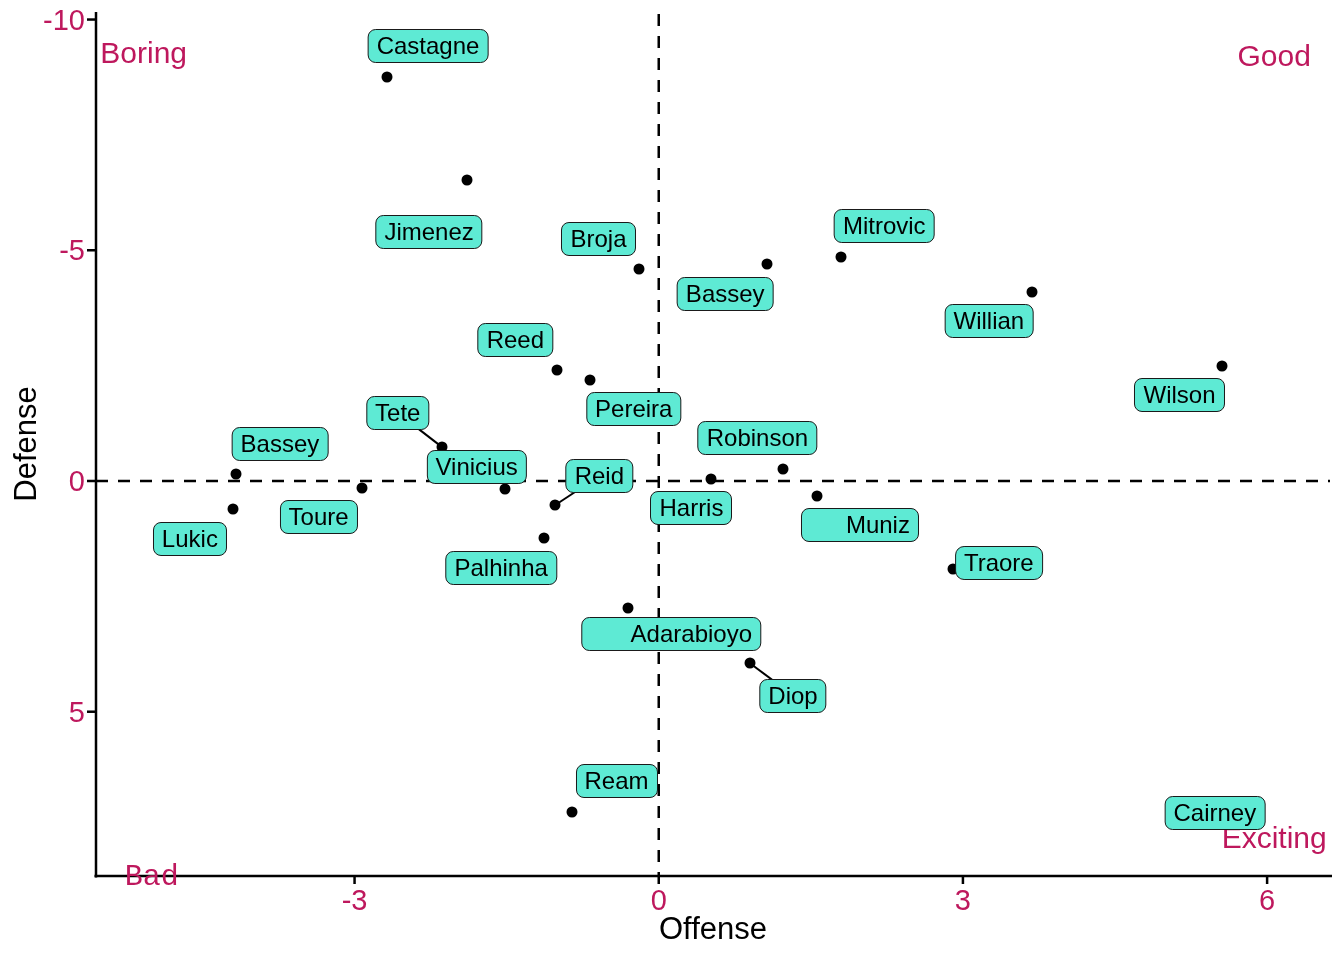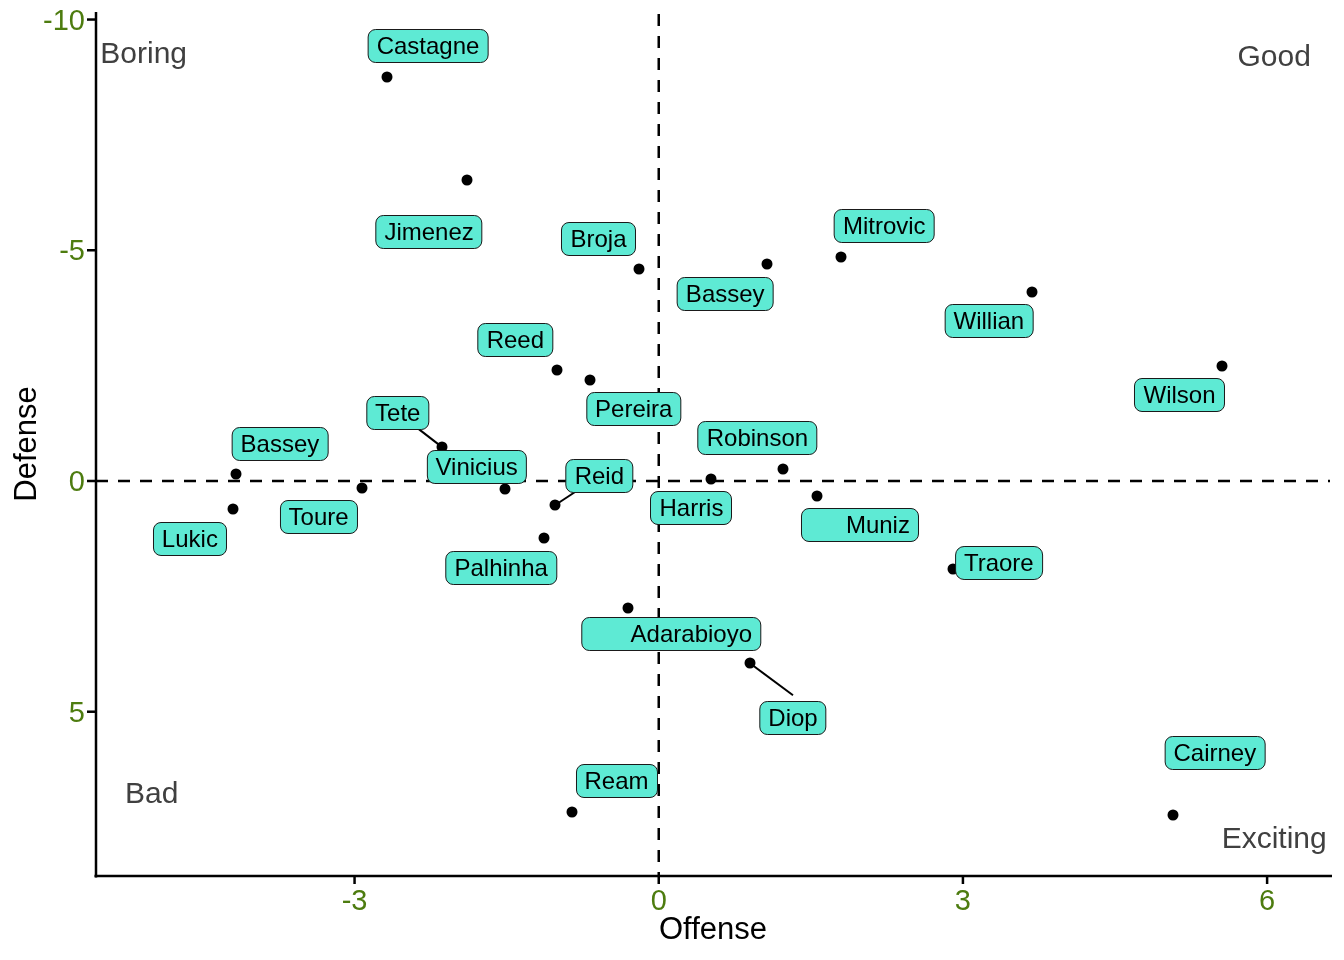--- a/index.html
+++ b/index.html
@@ -37,40 +37,40 @@
     font-size: 24px;
     line-height: 27px;
     color: #000000;
     white-space: nowrap;
     z-index: 4;
   }
   .tick-label {
     position: absolute;
     font-size: 29px;
     line-height: 30px;
-    color: #4d7c0f;
+    color: #be185d;
     z-index: 2;
   }
   .tick-label.y { width: 85px; text-align: right; left: 0; }
   .tick-label.x { transform: translateX(-50%); }
   .axis-title {
     position: absolute;
     font-size: 31px;
     line-height: 32px;
     color: #000000;
     z-index: 2;
     white-space: nowrap;
   }
   .axis-title.x { left: 713px; top: 913px; transform: translateX(-50%); }
   .axis-title.y { left: 26px; top: 444px; transform: translate(-50%, -50%) rotate(-90deg); }
   .quad-label {
     position: absolute;
     font-size: 30px;
     line-height: 34px;
-    color: #404040;
+    color: #be185d;
     transform: translate(-50%, -50%);
     white-space: nowrap;
     z-index: 2;
   }
 </style>
 </head>
 <body>
 
 <div class="figure">
   <svg id="chart-svg" xmlns="http://www.w3.org/2000/svg">
@@ -94,21 +94,21 @@
       <div class="tick-label y" style="top: 4.53747px;">-10</div>
       <div class="tick-label y" style="top: 235.266px;">-5</div>
       <div class="tick-label y" style="top: 465.994px;">0</div>
       <div class="tick-label y" style="top: 696.722px;">5</div>
       <div class="tick-label x" style="left: 354.556px; top: 885px;">-3</div>
       <div class="tick-label x" style="left: 658.74px; top: 885px;">0</div>
       <div class="tick-label x" style="left: 962.924px; top: 885px;">3</div>
       <div class="tick-label x" style="left: 1267.11px; top: 885px;">6</div>
       <div class="quad-label" style="left: 143.655px; top: 52.7623px;">Boring</div>
       <div class="quad-label" style="left: 1274.21px; top: 55.9925px;">Good</div>
-      <div class="quad-label" style="left: 151.767px; top: 793px;">Bad</div>
+      <div class="quad-label" style="left: 151.767px; top: 877px; font-family: Liberation Mono, monospace;">Bad</div>
       <div class="quad-label" style="left: 1274.21px; top: 838.161px;">Exciting</div>
       <div class="dot" style="left: 387.002px; top: 77.2195px;"></div>
       <div class="dot" style="left: 467.104px; top: 180.124px;"></div>
       <div class="dot" style="left: 639.475px; top: 269.185px;"></div>
       <div class="dot" style="left: 767.232px; top: 263.648px;"></div>
       <div class="dot" style="left: 841.25px; top: 256.726px;"></div>
       <div class="dot" style="left: 1031.87px; top: 292.258px;"></div>
       <div class="dot" style="left: 1222.49px; top: 365.63px;"></div>
       <div class="dot" style="left: 557.345px; top: 369.783px;"></div>
       <div class="dot" style="left: 589.792px; top: 379.935px;"></div>
@@ -141,19 +141,19 @@
       <div class="pt-label" style="left: 279.925px; top: 444.072px;">Bassey</div>
       <div class="pt-label" style="left: 318.654px; top: 516.915px;">Toure</div>
       <div class="pt-label" style="left: 189.883px; top: 539.142px;">Lukic</div>
       <div class="pt-label" style="left: 599.317px; top: 475.989px;">Reid</div>
       <div class="pt-label" style="left: 691.465px; top: 508.148px;">Harris</div>
       <div class="pt-label" style="left: 757.455px; top: 437.996px;">Robinson</div>
       <div class="pt-label" style="left: 859.916px; top: 525.222px; padding-left: 44px;">Muniz</div>
       <div class="pt-label" style="left: 998.784px; top: 563px; border-radius: 9px;">Traore</div>
       <div class="pt-label" style="left: 501.164px; top: 568.214px;">Palhinha</div>
       <div class="pt-label" style="left: 671.322px; top: 634px; padding-left: 48px;">Adarabioyo</div>
-      <div class="pt-label" style="left: 792.995px; top: 718px;">Diop</div>
+      <div class="pt-label" style="left: 792.995px; top: 696px;">Diop</div>
       <div class="pt-label" style="left: 616.541px; top: 780.858px;">Ream</div>
-      <div class="pt-label" style="left: 1214.81px; top: 753px;">Cairney</div>
+      <div class="pt-label" style="left: 1214.81px; top: 813px;">Cairney</div>
     </div>
   <div class="axis-title x">Offense</div>
   <div class="axis-title y">Defense</div>
 </div>
 
 </body></html>

